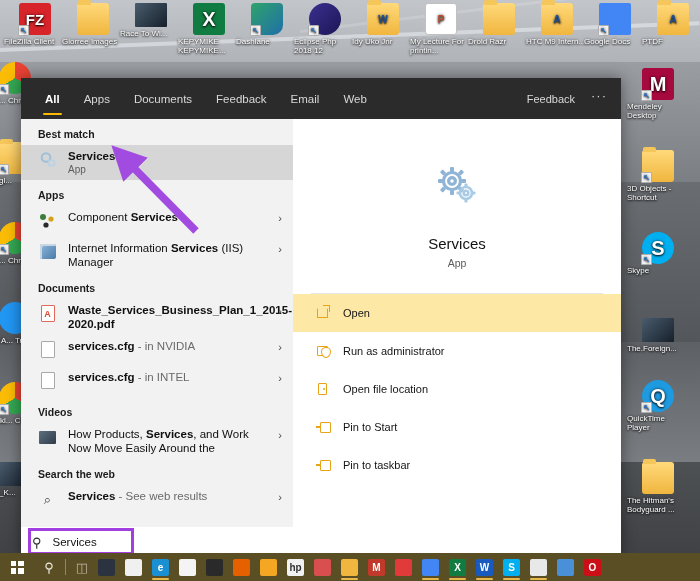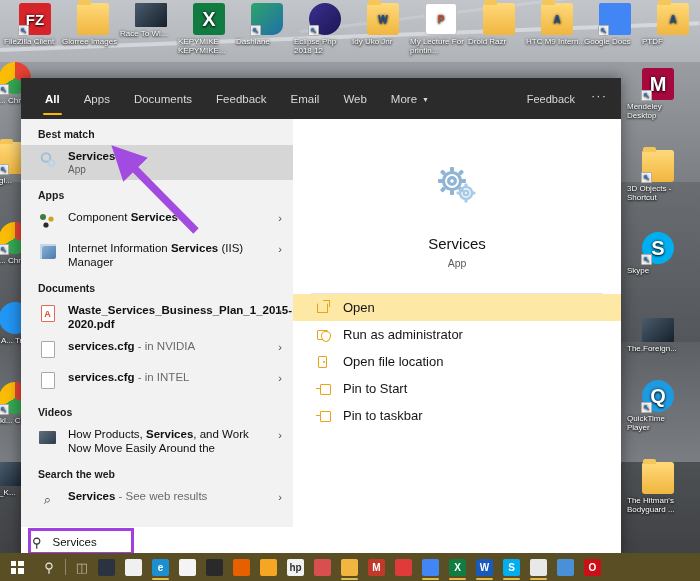--- a/index.html
+++ b/index.html
@@ -107,22 +107,22 @@
             box-shadow:2px 2px 0 0 #c9d7e4 inset;}
   .ic-search-web{ font-size:13px; color:#3a3a3a; }
 
   
   #preview-top { padding-top:46px; text-align:center; }
   #preview-gear { font-size:40px; color:#8fb4d6; line-height:1; }
   #preview-title { font-size:15px; color:#121212; margin-top:22px; }
   #preview-sub   { font-size:10.5px; color:#5b5b5b; margin-top:5px; }
   #preview-sep   { height:1px; background:#e6e6e6; margin:24px 18px 0; }
   .act-row {
-    display:flex; align-items:center; height:27px; padding-left:21px;
-    font-size:13px; color:#151515; cursor:default;
+    display:flex; align-items:center; height:38px; padding-left:21px;
+    font-size:11px; color:#151515; cursor:default;
   }
   .act-row.highlight { background:#fde8a6; }
   .act-icon { width:16px; flex:0 0 16px; margin-right:13px; color:#e8a317;
               display:flex; align-items:center; justify-content:center; }
   .sq-open { width:11px;height:10px;border:1.5px solid #e8a317;border-radius:1px;border-top-color:transparent;position:relative;}
   .sq-open::after{content:"";position:absolute;right:-3px;top:-4px;width:6px;height:6px;
     border-top:1.5px solid #e8a317;border-right:1.5px solid #e8a317;transform:rotate(0deg);}
   .sq-admin{ width:11px;height:10px;border:1.5px solid #e8a317;border-radius:1px;position:relative;}
   .sq-admin::after{content:"";position:absolute;right:-4px;bottom:-3px;width:8px;height:9px;
     border:1.5px solid #e8a317;border-radius:50% 50% 50% 50%/40% 40% 60% 60%;background:#fff;}
@@ -314,24 +314,20 @@
       <span>Documents</span>
     </div>
     <div class="nav-tab">
       <span>Feedback</span>
     </div>
     <div class="nav-tab">
       <span>Email</span>
     </div>
     <div class="nav-tab">
       <span>Web</span>
-    </div>
-    <div class="nav-tab">
-      <span>More</span>
-      <span class="nav-caret">▼</span>
     </div>
     <div class="nav-spacer"></div>
     <div id="nav-feedback">
       <span>Feedback</span>
     </div>
     <div id="nav-more">···</div>
   </div>
 
   <div id="flyout-body">
     <div id="results-pane">

